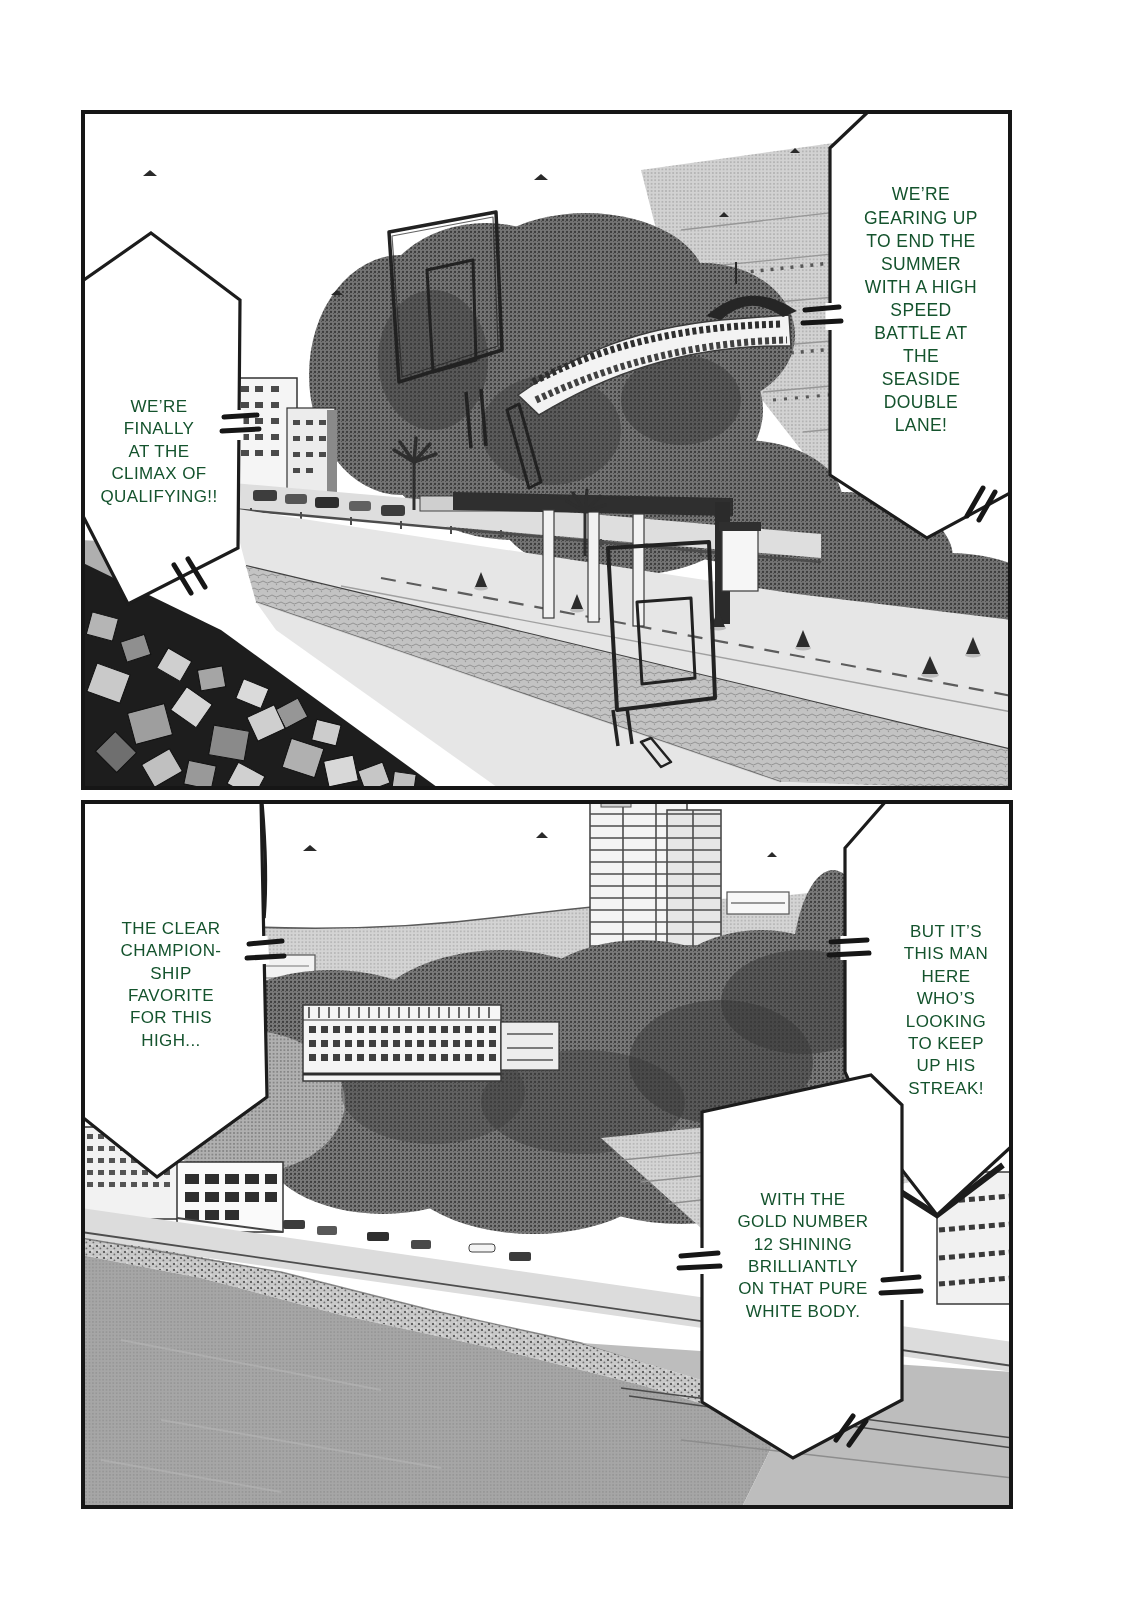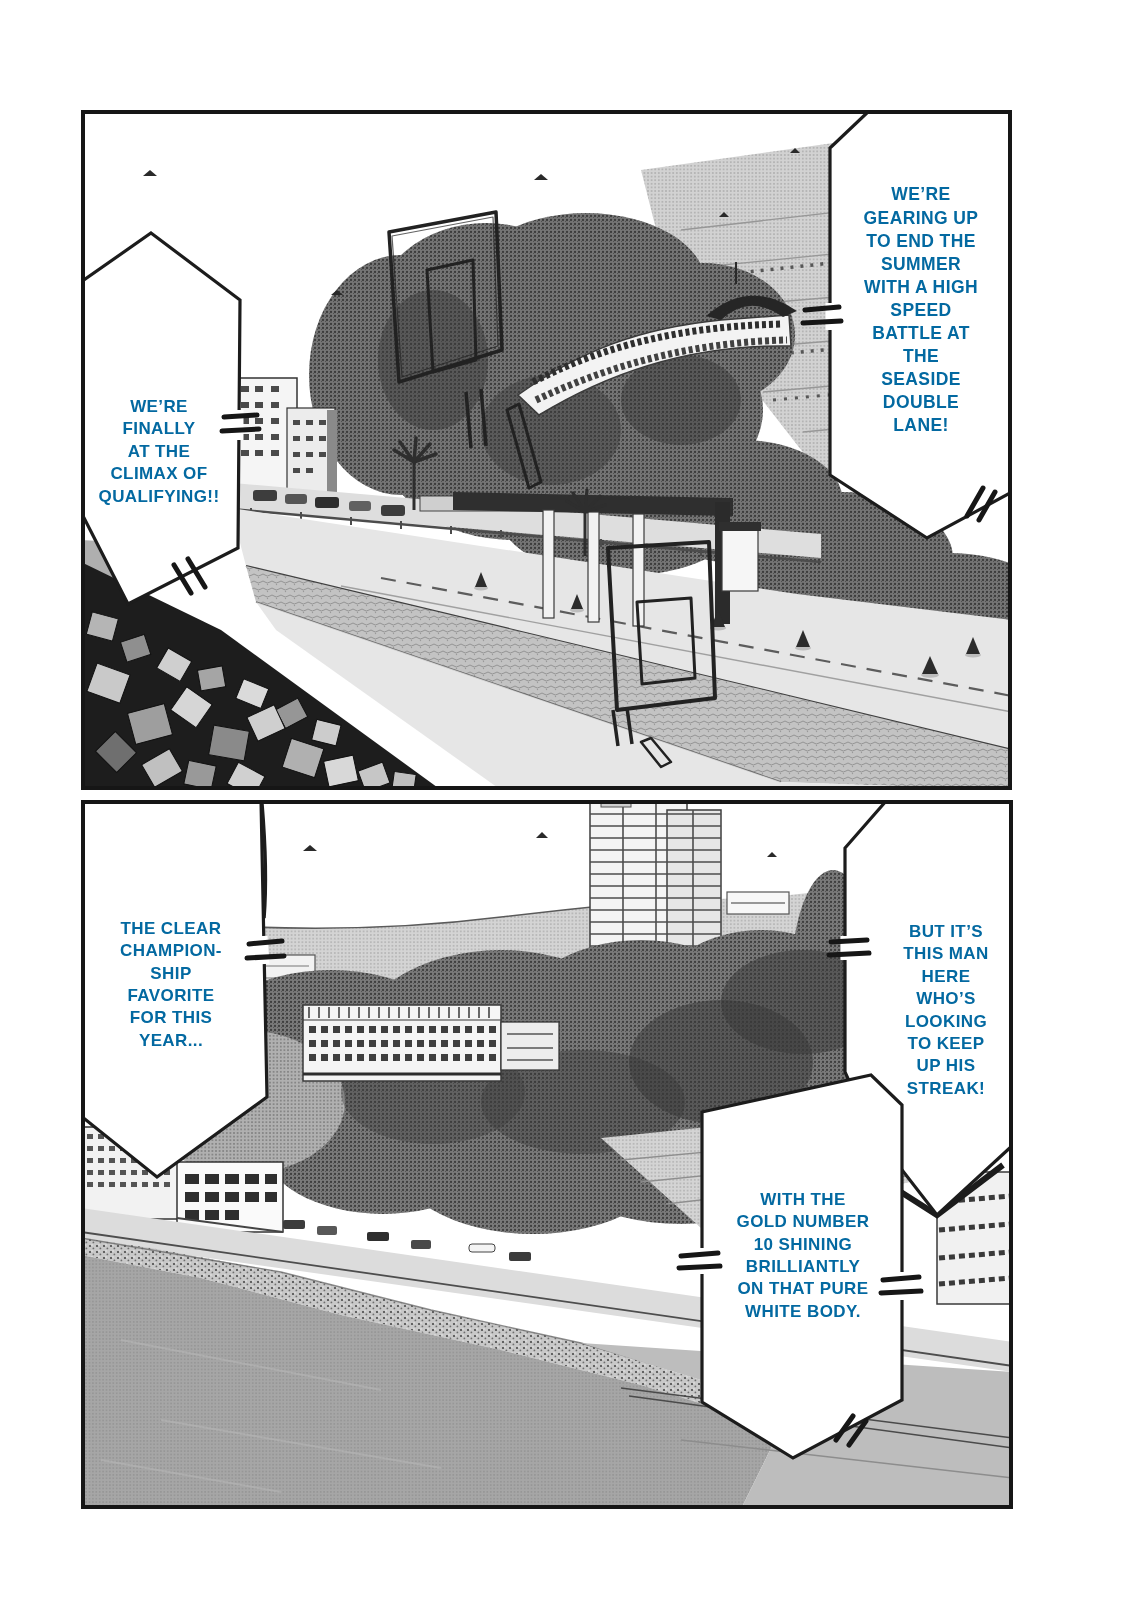--- a/index.html
+++ b/index.html
@@ -4,22 +4,22 @@
 <style>
   html,body{margin:0;padding:0;background:#ffffff;}
   .page{position:relative;width:1126px;height:1600px;background:#ffffff;overflow:hidden;
         font-family:"Liberation Sans", sans-serif;}
   .panel{position:absolute;background:#ffffff;}
   .panel svg{position:absolute;left:0;top:0;display:block;}
   #panel1{left:81px;top:110px;width:931px;height:680px;}
   #panel2{left:81px;top:800px;width:932px;height:709px;}
   .bubble-text{
     position:absolute;display:flex;flex-direction:column;align-items:center;justify-content:center;
-    text-align:center;white-space:pre-line;color:#0369a1;
-    font-weight:bold;font-size:17px;line-height:1.32;letter-spacing:.4px;
+    text-align:center;white-space:pre-line;color:#14532d;
+    font-weight:normal;font-size:17px;line-height:1.32;letter-spacing:.4px;
     z-index:5;pointer-events:none;
   }
   #p1-left-text{left:0px;top:252px;width:156px;height:180px;}
   #p1-right-text{left:750px;top:48px;width:180px;height:305px;font-size:17.5px;}
   #p2-left-text{left:2px;top:60px;width:176px;height:250px;}
   #p2-right-text{left:784px;top:98px;width:162px;height:225px;}
   #p2-mid-text{left:625px;top:372px;width:194px;height:168px;}
 </style>
 </head>
 <body>
@@ -545,30 +545,30 @@
       </g>
 
       <rect x="2" y="2" width="928" height="705" fill="none" stroke="#161616" stroke-width="4"></rect>
     </svg>
 
     <div class="bubble-text" id="p2-left-text">THE CLEAR
 CHAMPION-
 SHIP
 FAVORITE
 FOR THIS
-YEAR...</div>
+HIGH...</div>
     <div class="bubble-text" id="p2-right-text">BUT IT’S
 THIS MAN
 HERE
 WHO’S
 LOOKING
 TO KEEP
 UP HIS
 STREAK!</div>
     <div class="bubble-text" id="p2-mid-text">WITH THE
 GOLD NUMBER
-10 SHINING
+12 SHINING
 BRILLIANTLY
 ON THAT PURE
 WHITE BODY.</div>
   </div>
 
 </div>
 
 </body></html>

